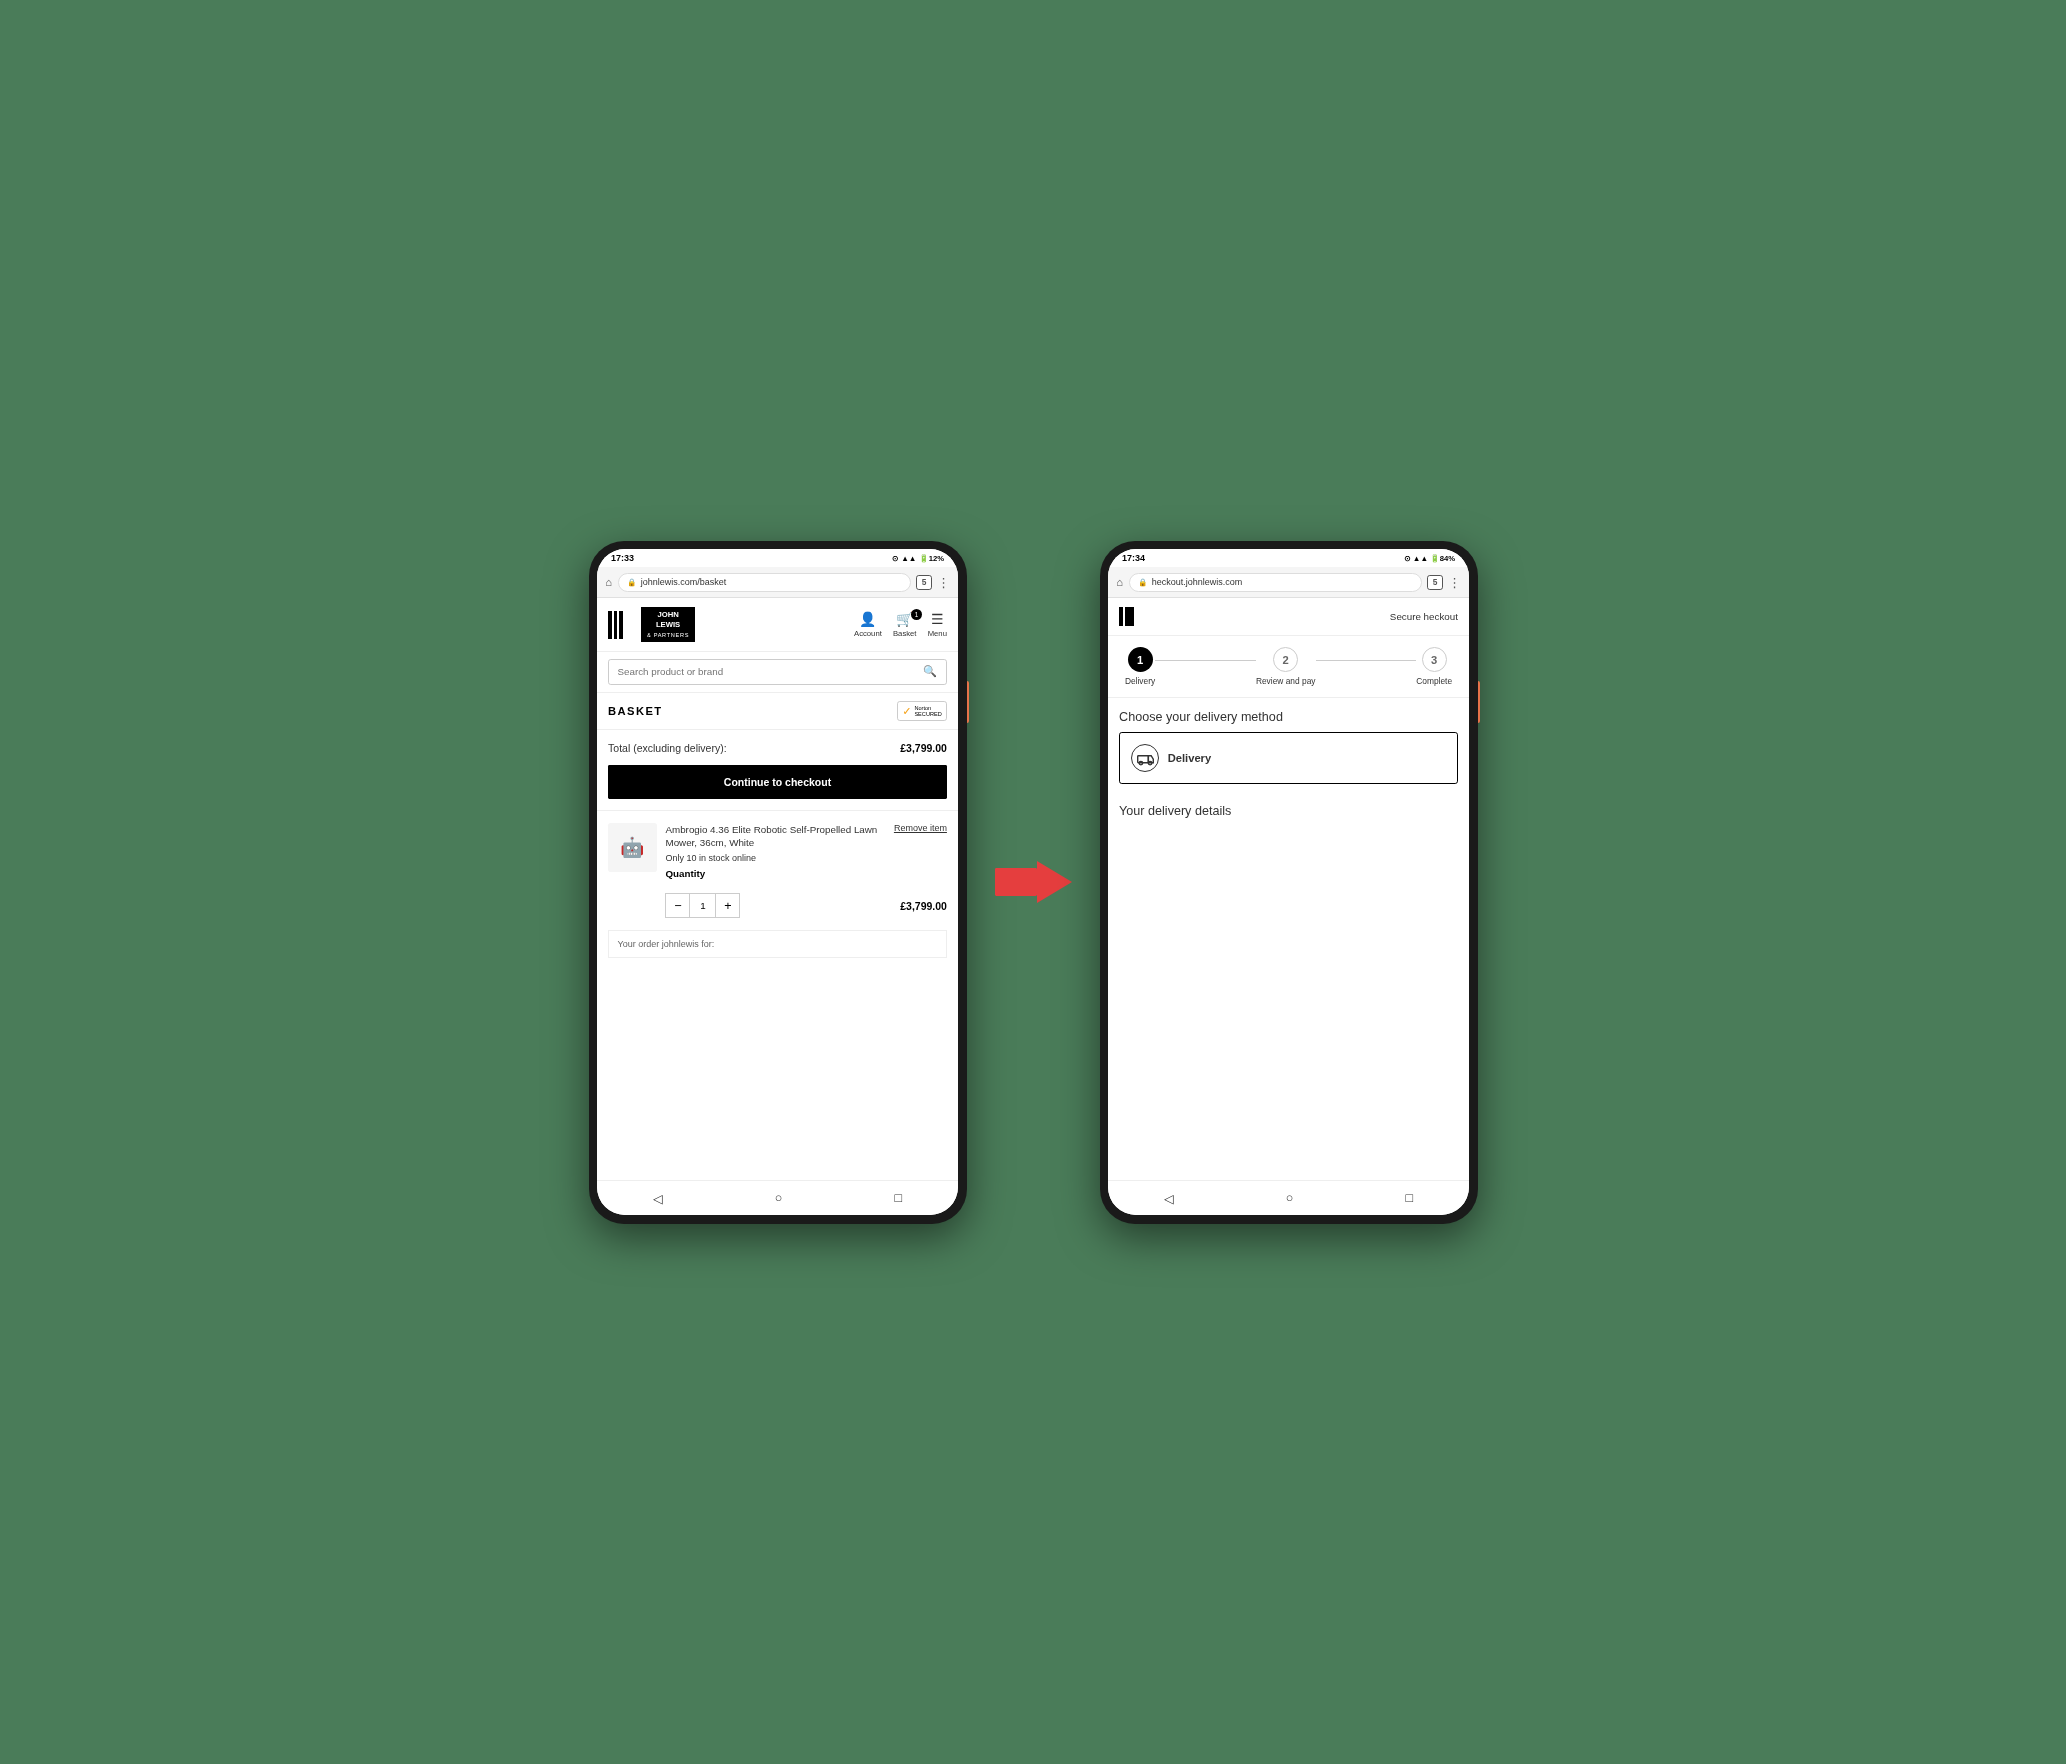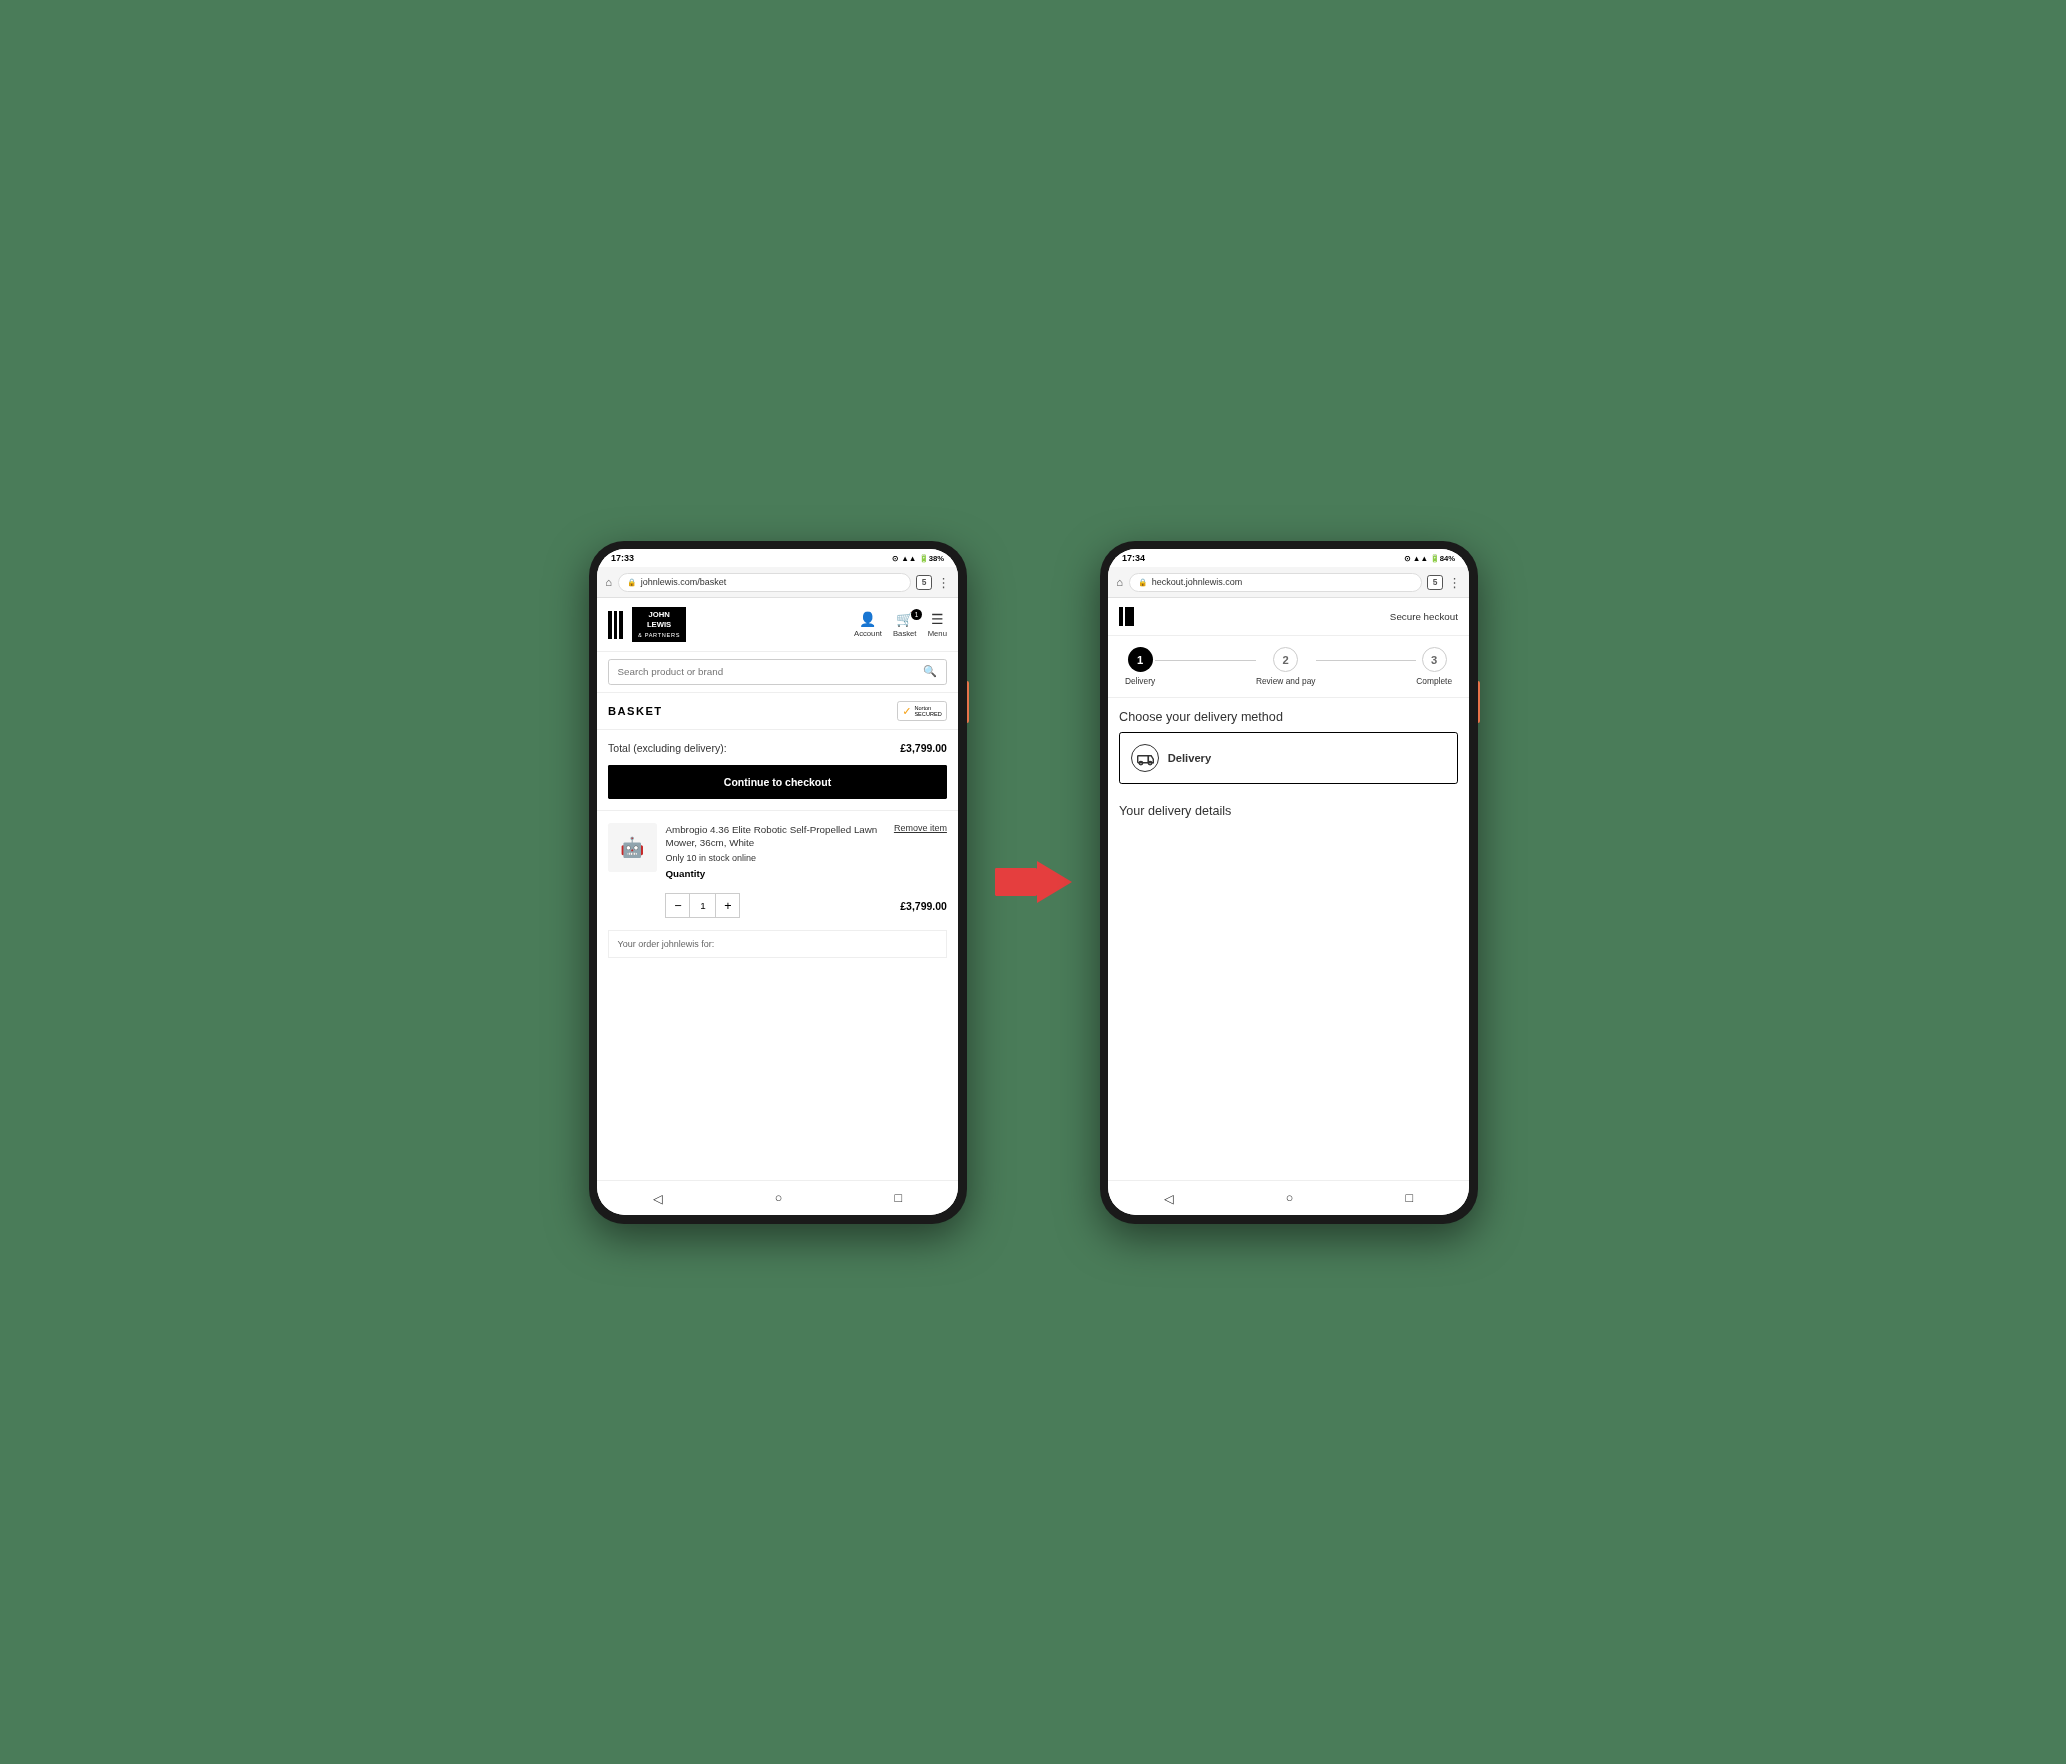--- a/index.html
+++ b/index.html
@@ -146,21 +146,21 @@
       display: flex;
       align-items: center;
       justify-content: space-between;
       padding: 8.4px 11.2px;
       border-bottom: 0.7px solid #eee;
     }
 
     .jl-logo {
       display: flex;
       align-items: center;
-      gap: 4px;
+      gap: 13px;
     }
 
     .jl-logo-bars {
       display: flex;
       gap: 2.1px;
       margin-right: 5.6px;
     }
 
     .jl-logo-bar {
       width: 3.5px;
@@ -590,21 +590,21 @@
 <div class="scene">
 
   <div class="phone">
     <div class="phone-inner">
 
       <div class="status-bar">
         <span>17:33</span>
         <div class="status-icons">
           <span>⊙</span>
           <span>▲▲</span>
-          <span>🔋38%</span>
+          <span>🔋12%</span>
         </div>
       </div>
 
       <div class="browser-chrome">
         <span class="browser-home-icon">⌂</span>
         <div class="url-bar">
           <span class="lock-icon">🔒</span>
           <span>johnlewis.com/basket</span>
         </div>
         <div class="tab-count">5</div>

